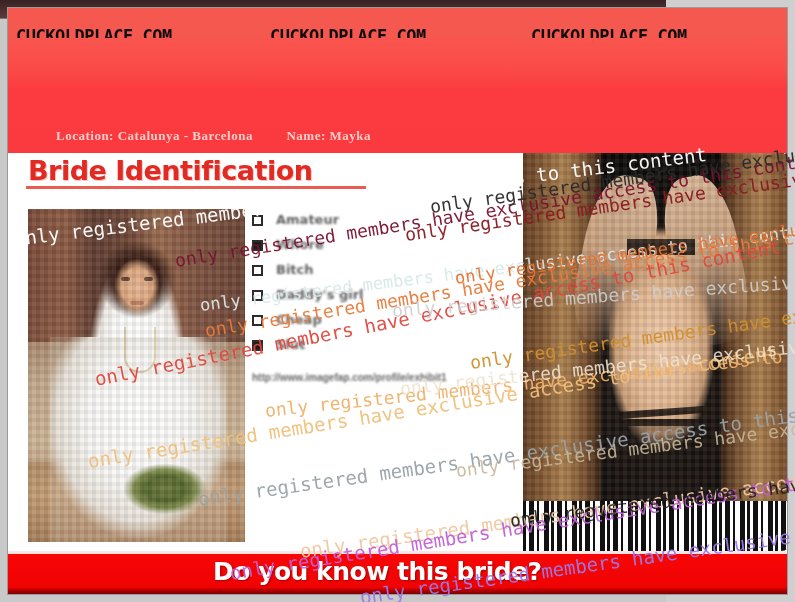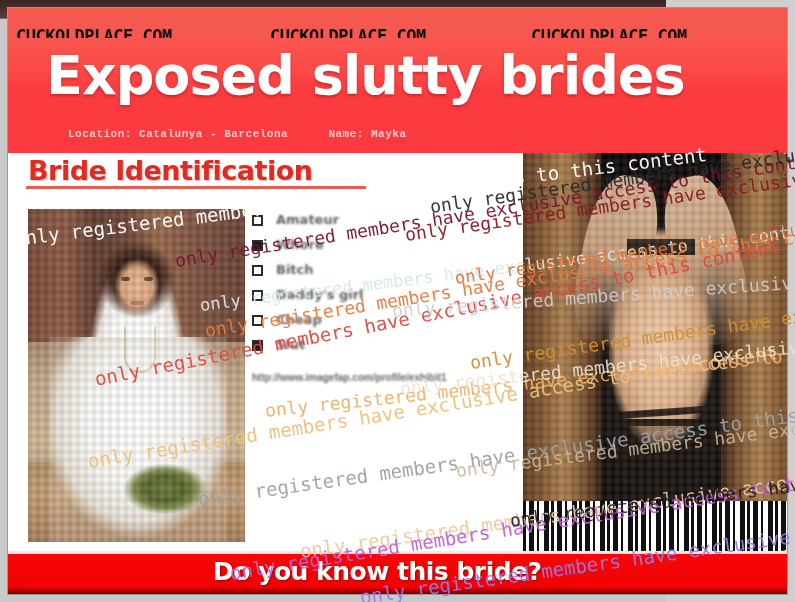--- a/index.html
+++ b/index.html
@@ -45,23 +45,23 @@
     overflow:hidden;
   }
   #maintitle{
     position:absolute;left:38px;top:6px;
     font-family:"DejaVu Sans","Liberation Sans",sans-serif;
     font-size:54px;font-weight:bold;color:#ffffff;
     letter-spacing:-1px;white-space:nowrap;
     text-shadow:0 2px 3px rgba(120,0,0,.35);
   }
   #metaline{
-    position:absolute;left:60px;top:90px;
-    font-family:Liberation Mono, monospace;
-    font-size:11px;font-weight:bold;color:#ffd9d6;
+    position:absolute;left:48px;top:90px;
+    font-family:Liberation Serif, serif;
+    font-size:13px;font-weight:bold;color:#ffd9d6;
     white-space:nowrap;letter-spacing:.5px;
     filter:blur(0.7px);opacity:.92;
   }
   #metaline .sep{display:inline-block;width:26px;}
 
   
   #card{
     position:absolute;left:12px;top:145px;width:779px;height:398px;
     background:#ffffff;overflow:hidden;border-radius:20px;
   }
@@ -222,21 +222,20 @@
   <div id="frame">
     <div id="inner">
 
       <div id="topbar">
         <span class="cuckold c1">CUCKOLDPLACE.COM</span>
         <span class="cuckold c2">CUCKOLDPLACE.COM</span>
         <span class="cuckold c3">CUCKOLDPLACE.COM</span>
       </div>
 
       <div id="titleband">
-        <div id="maintitle">Exposed slutty brides</div>
         <div id="metaline">
           <span>Location:</span>
           <span>Catalunya - Barcelona</span>
           <span class="sep"></span>
           <span>Name:</span>
           <span>Mayka</span>
         </div>
       </div>
 
       <div id="card">

